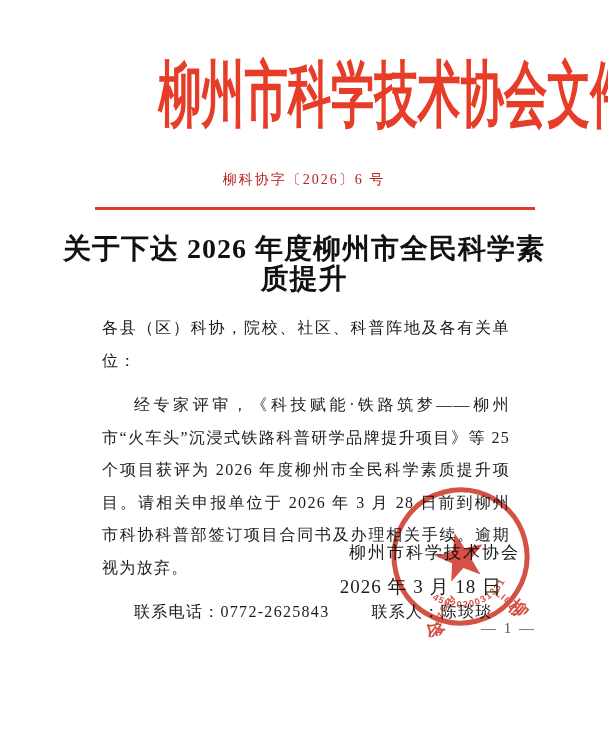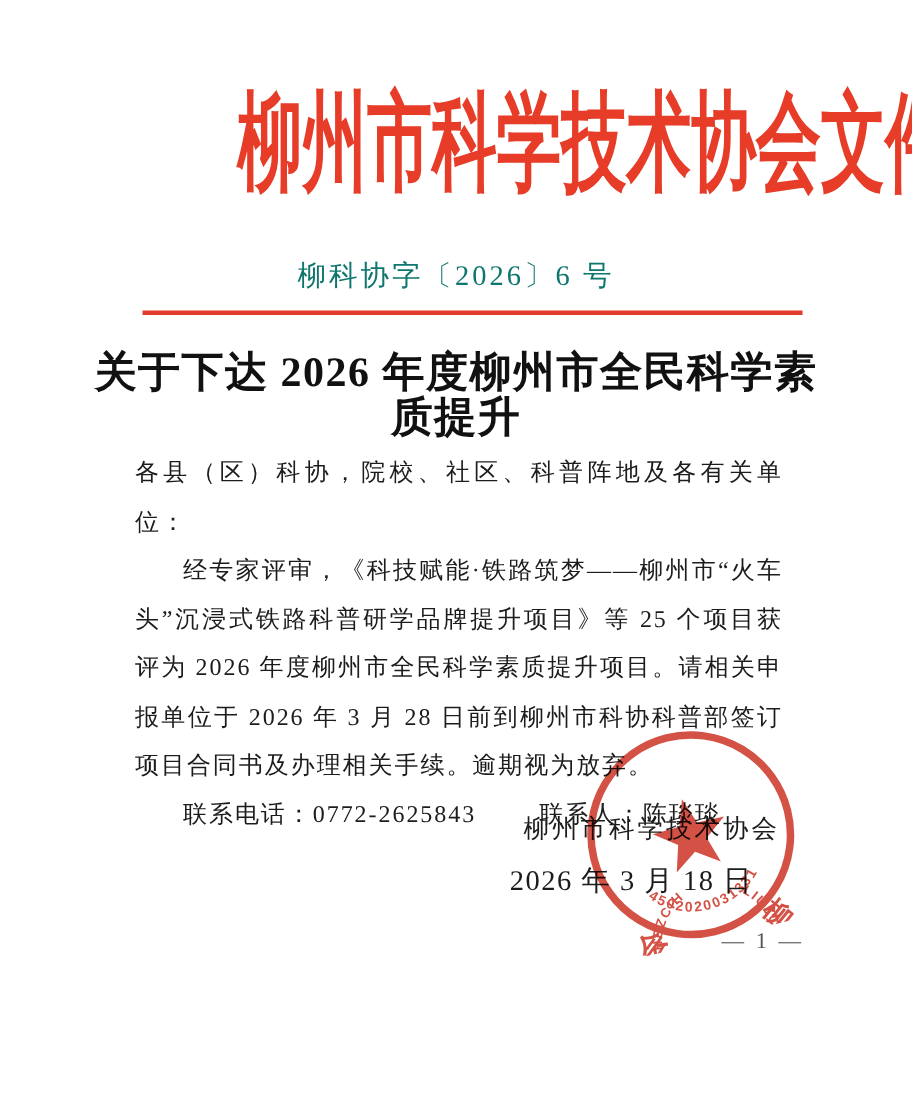--- a/index.html
+++ b/index.html
@@ -28,23 +28,23 @@
     white-space: nowrap;
     transform: scaleX(0.60);
     transform-origin: 50% 50%;
     font-family: "Liberation Serif", "DejaVu Serif", serif;
   }
   .doc-number {
     position: absolute;
     top: 171px; left: 0;
     width: 100%;
     text-align: center;
-    font-size: 19px;
+    font-size: 14px;
     letter-spacing: 2px;
-    color: #0f766e;
+    color: #b91c1c;
   }
   .red-rule {
     position: absolute;
     top: 207px; left: 95px;
     width: 440px; height: 3px;
     background: #e23b2a;
   }
   .notice-title {
     position: absolute;
     top: 234px; left: 55px; right: 55px;
@@ -58,21 +58,21 @@
   }
   .body-text {
     position: absolute;
     top: 300px; left: 90px;
     width: 432px;
     font-size: 16px;
     line-height: 32.5px;
     letter-spacing: 1.3px;
     text-align: justify;
   }
-  .body-text p { margin: 0; }
+  .body-text p { margin: 12px; }
   .indent { text-indent: 2em; }
   .contact-gap { display: inline-block; width: 42px; }
   .signature { position: absolute; top: 541px; left: 0; width: 100%; }
   .sig-org {
     text-align: right;
     padding-right: 88px;
     font-size: 17px;
     letter-spacing: 2px;
   }
   .sig-date {

